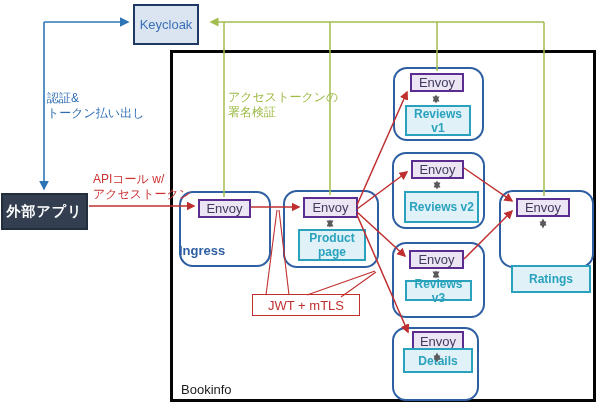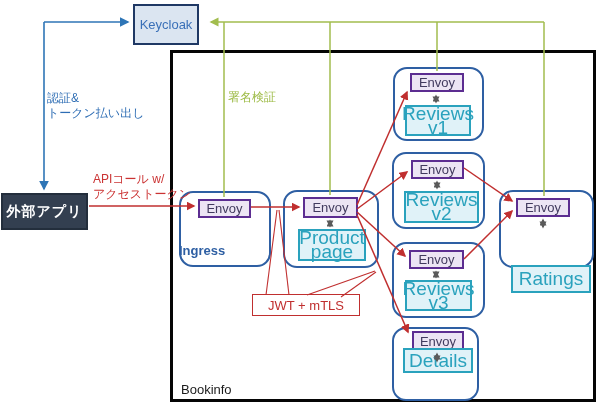--- a/index.html
+++ b/index.html
@@ -48,27 +48,27 @@
   .e-ingress{left:198px;top:199px;width:53px;height:19px;}
   .e-product{left:303px;top:197px;width:55px;height:21px;}
   .e-reviews1{left:410px;top:73px;width:54px;height:19px;}
   .e-reviews2{left:411px;top:160px;width:53px;height:19px;}
   .e-reviews3{left:409px;top:250px;width:55px;height:19px;}
   .e-details{left:412px;top:331px;width:52px;height:20px;}
   .e-ratings{left:516px;top:198px;width:54px;height:19px;}
   
   .service{
     border:2px solid var(--service_border);background:var(--service_fill);
-    color:#2aa2bd;font-size:19px;line-height:14px;text-align:center;
-    display:flex;align-items:center;justify-content:center;
+    color:#2aa2bd;font-size:12px;line-height:14px;text-align:center;
+    display:flex;align-items:center;justify-content:center;font-weight:bold;
   }
   .s-product{left:298px;top:229px;width:68px;height:32px;}
   .s-reviews1{left:405px;top:105px;width:66px;height:31px;}
   .s-reviews2{left:404px;top:191px;width:75px;height:32px;}
-  .s-reviews3{left:405px;top:280px;width:67px;height:31px;}
+  .s-reviews3{left:405px;top:280px;width:67px;height:21px;}
   .s-details{left:403px;top:348px;width:70px;height:25px;}
   .s-ratings{left:511px;top:230px;width:80px;height:28px;margin-top:35px;}
   .ingress-label{left:179px;top:243px;width:96px;text-align:left;color:#2e5fa3;font-size:13px;font-weight:bold;}
   
   .jwt{
     left:252px;top:294px;width:108px;height:22px;background:#fff;
     border:1.5px solid var(--red_line);color:var(--red_line);font-size:13px;
     display:flex;align-items:center;justify-content:center;
   }
   
@@ -120,20 +120,21 @@
 
   <div class="abs note auth-note">
     <span>認証&amp;</span>
     <span>トークン払い出し</span>
   </div>
   <div class="abs note api-note">
     <span>APIコール w/</span>
     <span>アクセストークン</span>
   </div>
   <div class="abs note verify-note">
+    <span>アクセストークンの</span>
     <span>署名検証</span>
   </div>
 
   <svg class="wires" viewBox="0 0 600 411">
     <defs>
       <marker id="m-blue" markerWidth="7" markerHeight="7" refX="5" refY="3" orient="auto-start-reverse">
         <path d="M0,0L6,3L0,6Z" fill="#2e75b6"></path>
       </marker>
       <marker id="m-green" markerWidth="7" markerHeight="7" refX="5" refY="3" orient="auto-start-reverse">
         <path d="M0,0L6,3L0,6Z" fill="#a2bd4e"></path>

